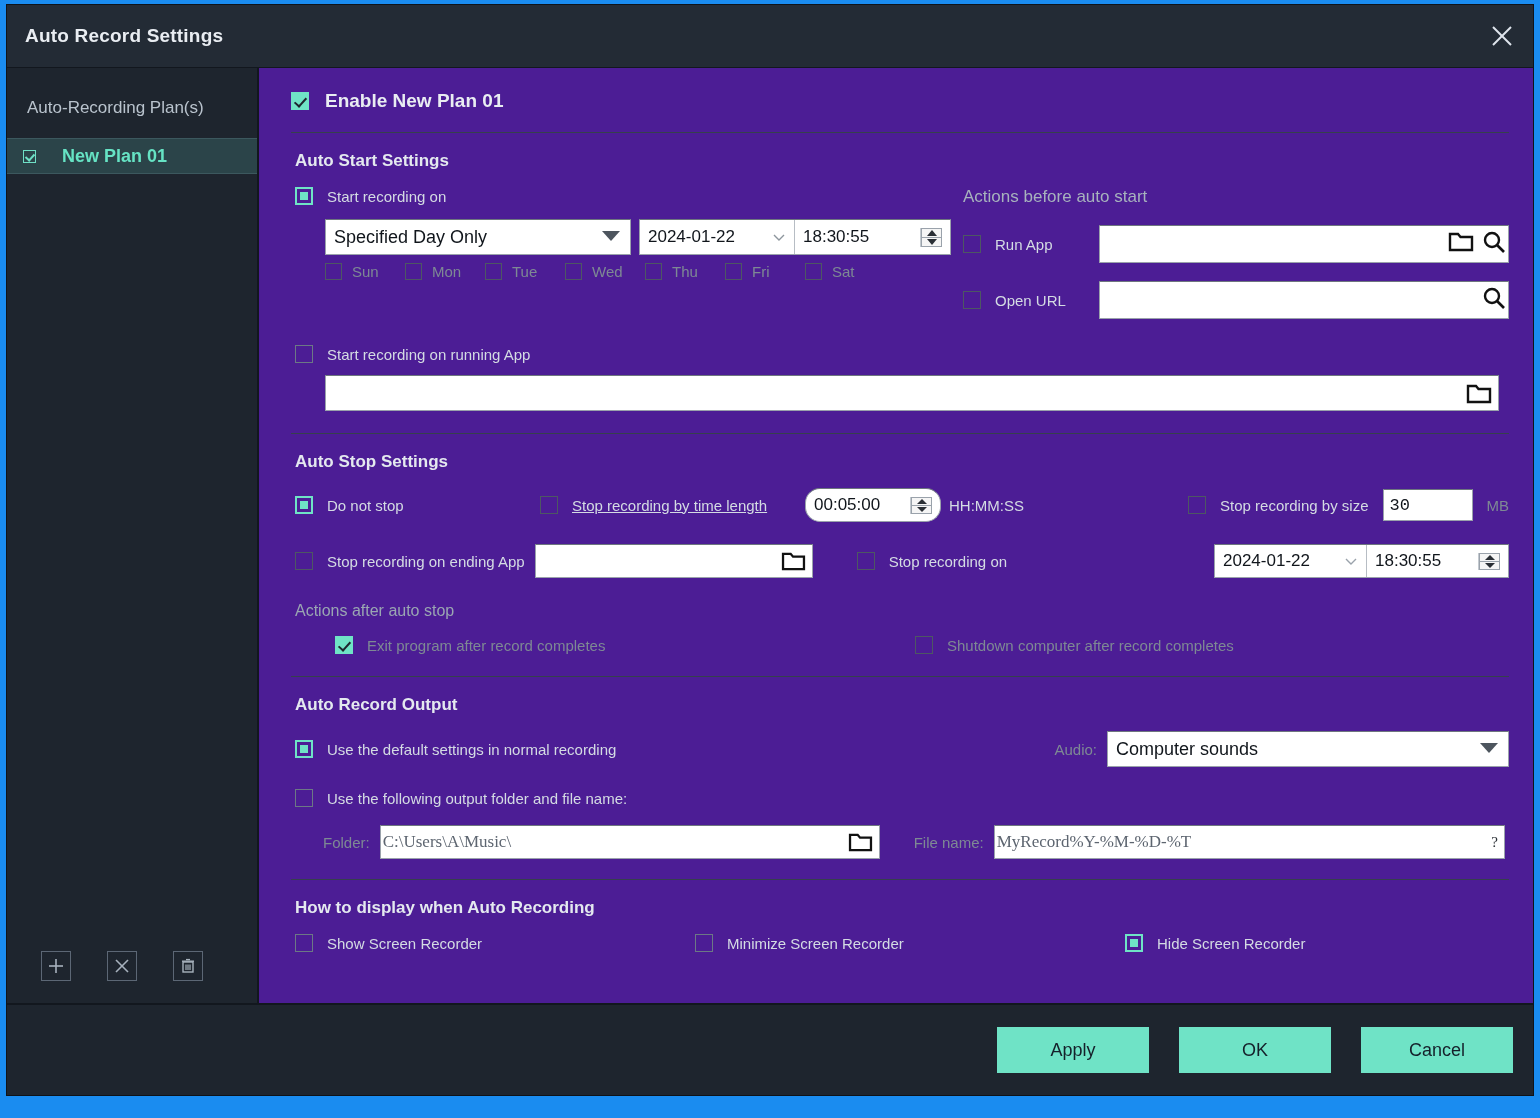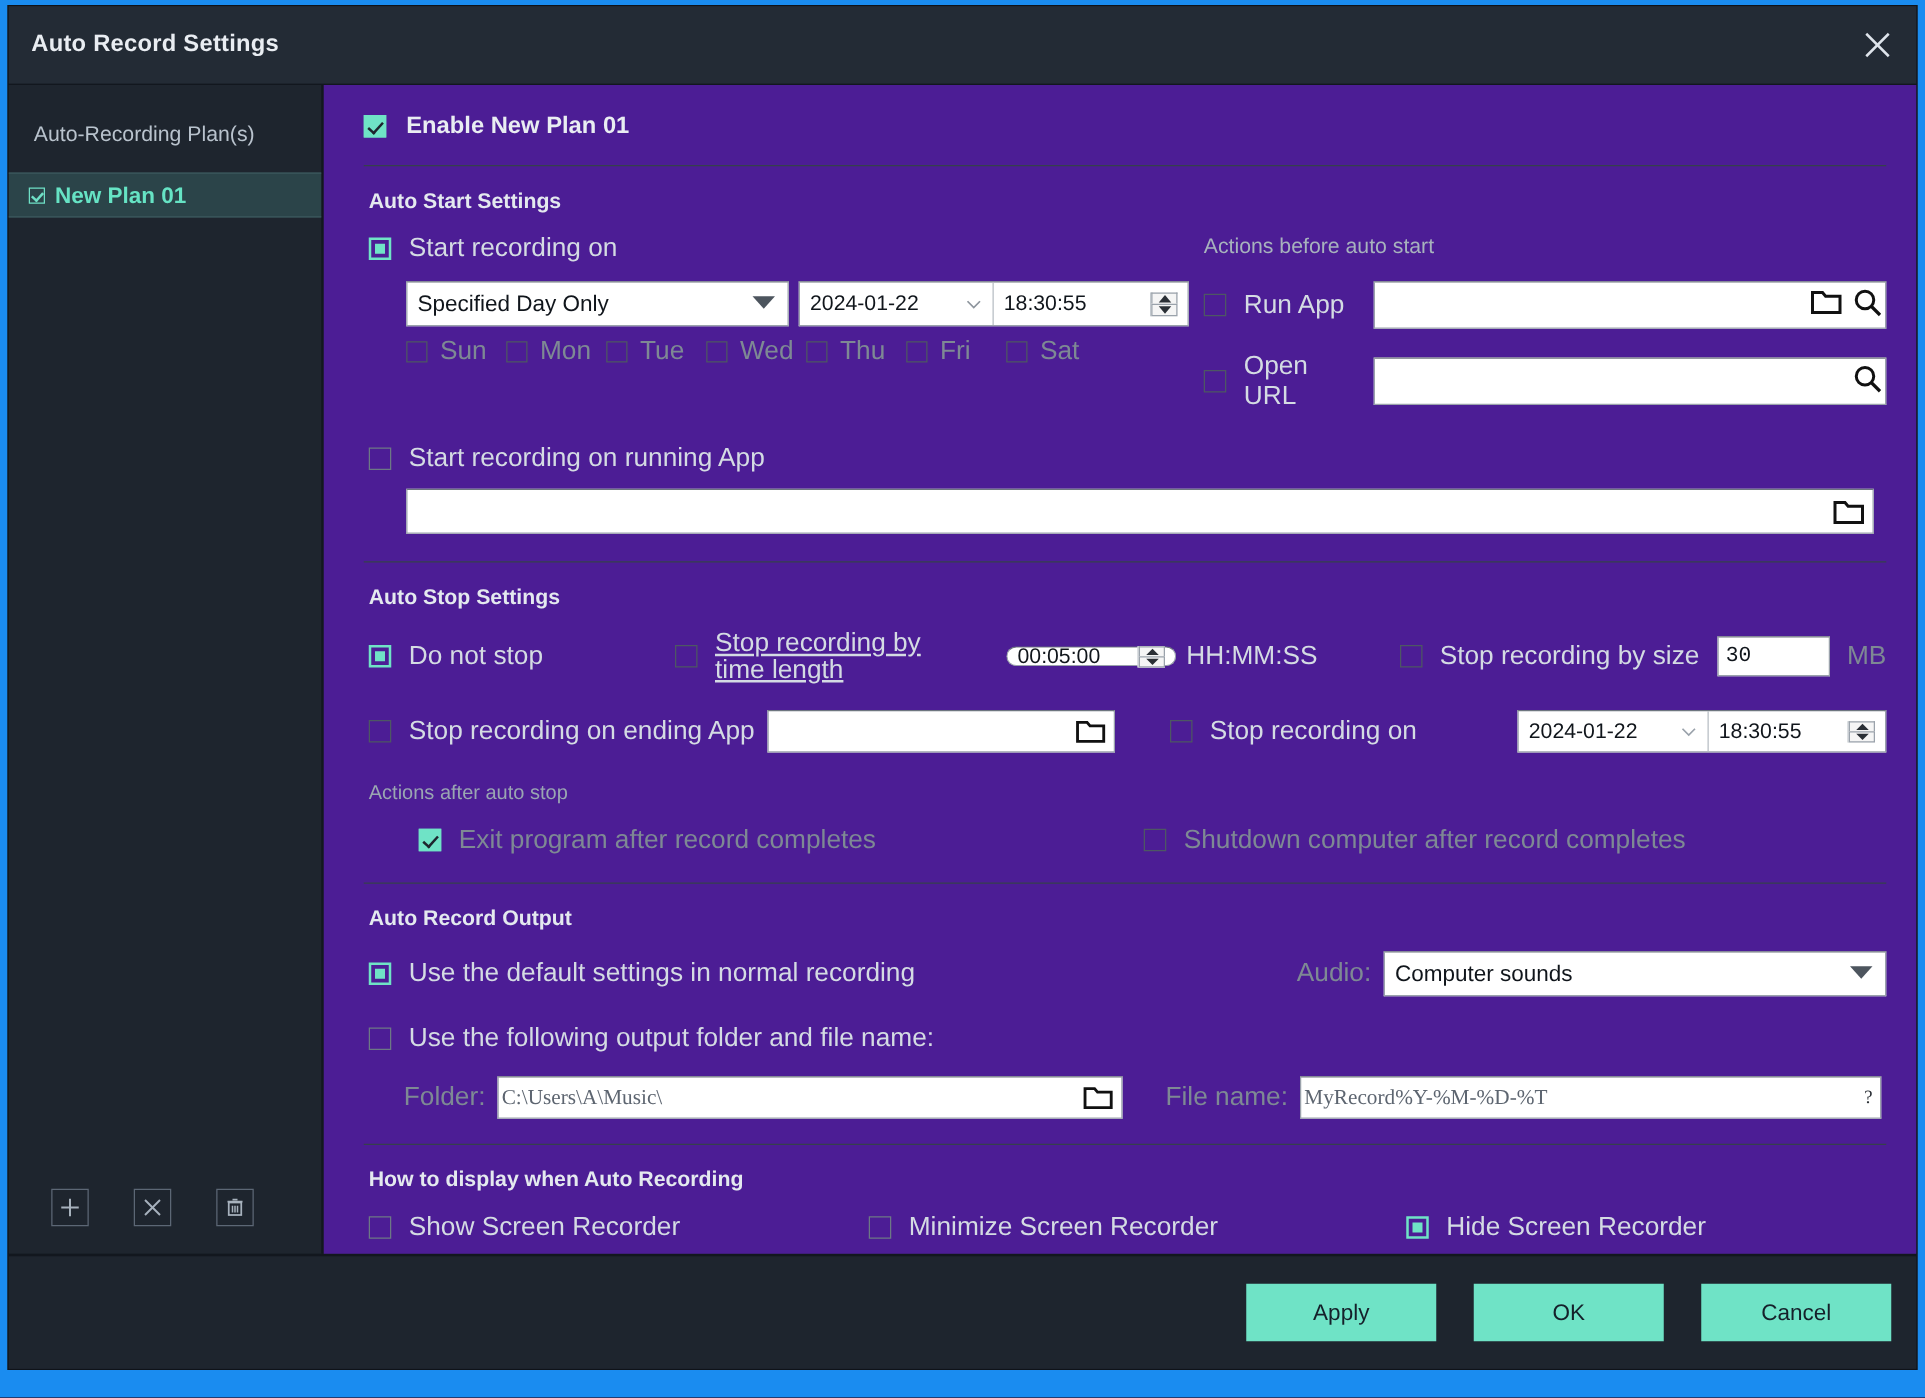--- a/index.html
+++ b/index.html
@@ -64,21 +64,21 @@
     padding-top: 12px;
   }
   .sidebar-header {
     color: #b9c3cd;
     font-size: 17px;
     padding: 18px 20px 20px 20px;
   }
   .plan-item {
     display: flex;
     align-items: center;
-    gap: 8px;
+    gap: 26px;
     height: 36px;
     padding: 0 16px;
     background: #2b4449;
     border-top: 1px solid #3c585e;
     border-bottom: 1px solid #3c585e;
     cursor: pointer;
   }
   .plan-item .plan-label {
     color: #66e3c4;
     font-size: 18px;
@@ -144,21 +144,21 @@
     font-size: 17px;
     font-weight: bold;
     margin: 18px 0 16px 4px;
   }
   .section-title.sub {
     color: #9aa6b2;
     font-weight: normal;
     font-size: 16px;
   }
   .row { display: flex; align-items: center; }
-  .label { color: #d4dbe3; font-size: 21px; }
+  .label { color: #d4dbe3; font-size: 15px; }
   .label.dim { color: #7e8994; }
   .label.mid { color: #a7b2bd; }
 
   
   .cb {
     width: 18px; height: 18px;
     border: 1px solid #6c7885;
     background: transparent;
     position: relative;
     flex: 0 0 auto;
@@ -501,21 +501,21 @@
 
         <div class="row">
           <div class="row" style="gap:14px;width:245px;margin-left:4px;">
             <span class="rb"></span>
             <span class="label">Do not stop</span>
           </div>
           <div class="row" style="gap:14px;width:265px;">
             <span class="cb dim"></span>
             <span class="label" style="line-height:21px;width:200px;text-decoration:underline;">Stop recording by time length</span>
           </div>
-          <div class="dt-group" style="width:136px;height:16px;border-radius:15px;">
+          <div class="dt-group" style="width:136px;height:34px;border-radius:15px;">
             <div class="dt-time" style="flex:1;">
               <span>00:05:00</span>
               <span class="spin">
                 <div>
                     <svg width="12" height="7" viewBox="0 0 12 7">
                       <polygon points="6,1 11,6 1,6" fill="#2a2f35"></polygon>
                     </svg>
                   </div>
                 <div>
                     <svg width="12" height="7" viewBox="0 0 12 7">

